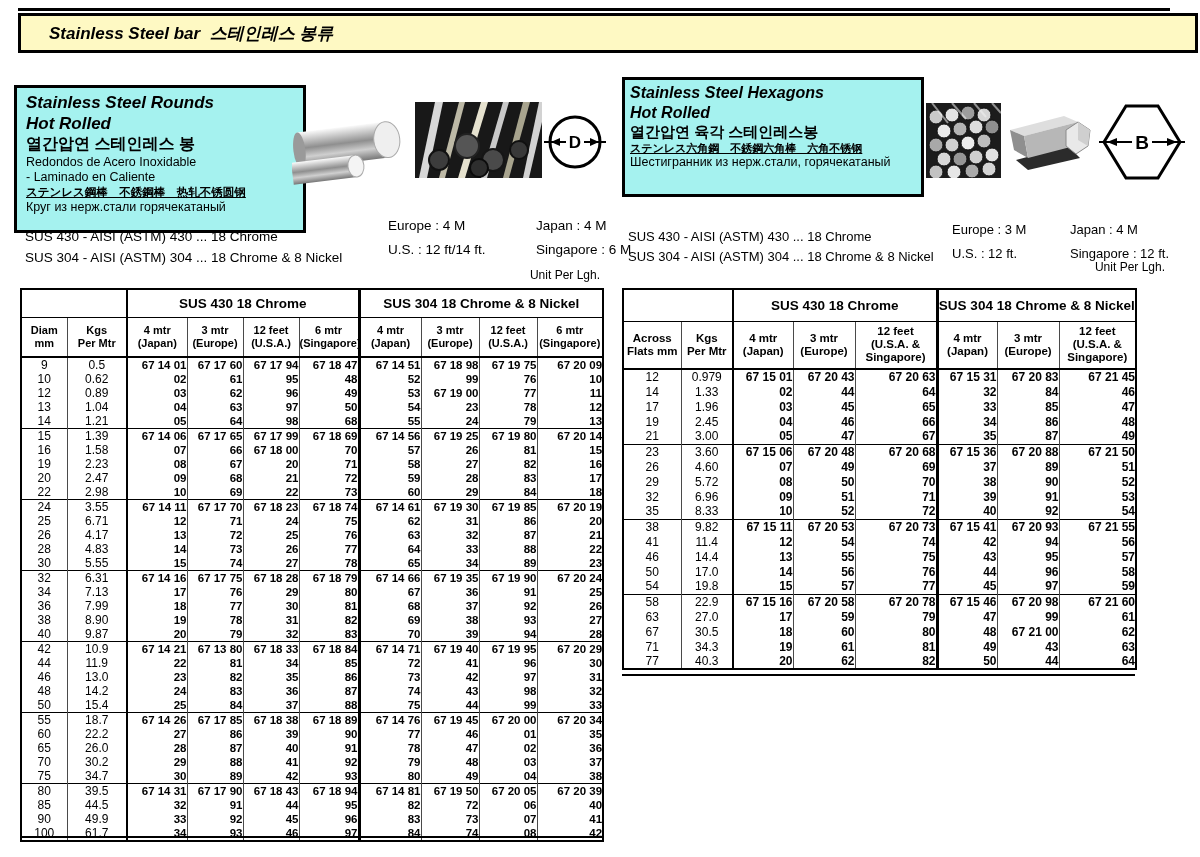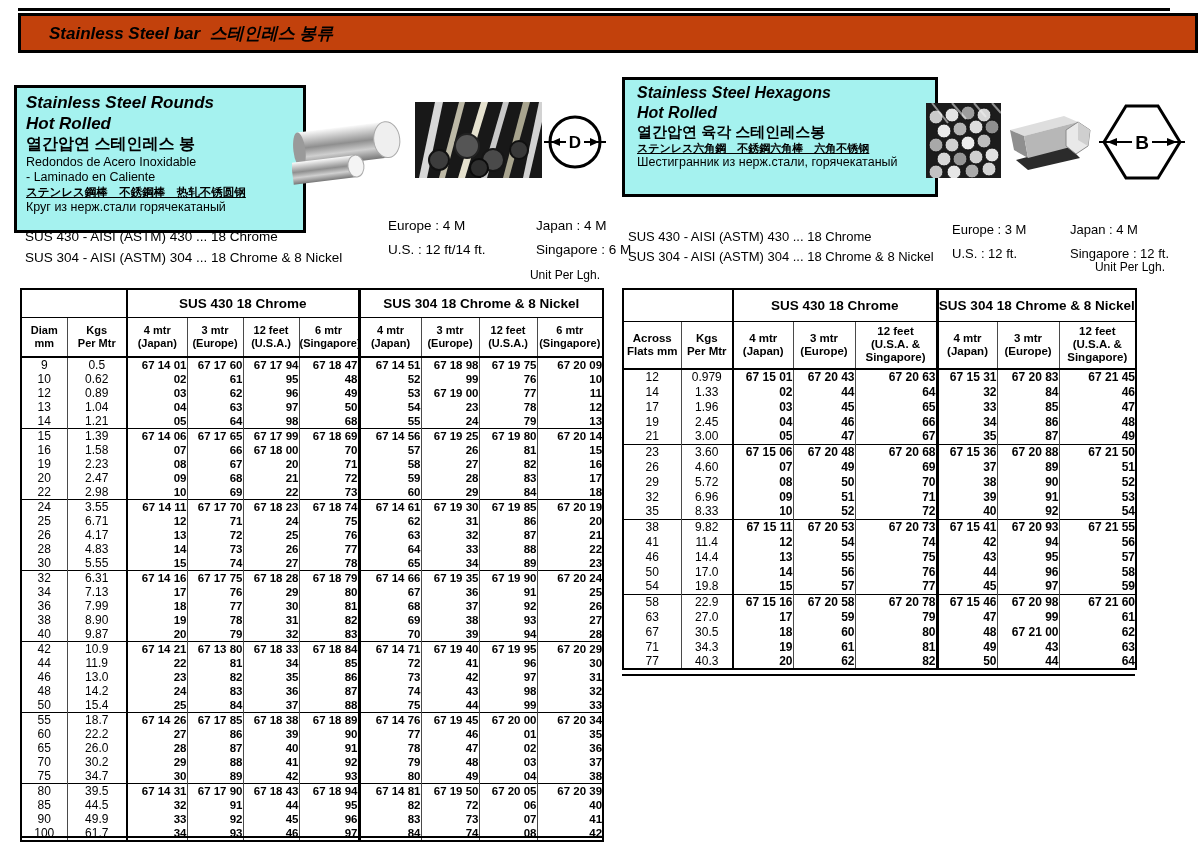--- a/index.html
+++ b/index.html
@@ -4,28 +4,28 @@
 <style>
   html,body{margin:0;padding:0;}
   body{
     width:1200px;height:857px;position:relative;background:#fff;
     font-family:"Liberation Sans", sans-serif;color:#000;overflow:hidden;
   }
   .abs{position:absolute;}
   
   .top-rule{left:18px;top:8px;width:1152px;height:3px;background:#000;}
   .banner{
-    left:18px;top:13px;width:1146px;height:34px;background:#c2410c;
+    left:18px;top:13px;width:1146px;height:34px;background:#fef9c3;
     border:3px solid #000;display:flex;align-items:center;padding-left:28px;
   }
   .banner-title{font-size:17px;font-weight:bold;font-style:italic;white-space:pre;}
   
   .info-box{background:#A5F2EF;border:3px solid #000;}
   .box-rounds{left:14px;top:85px;width:268px;height:132px;padding:5px 9px;}
-  .box-hex{left:622px;top:77px;width:286px;height:108px;padding:3px 12px;}
+  .box-hex{left:622px;top:77px;width:286px;height:108px;padding:3px 5px;}
   .bt{font-weight:bold;font-style:italic;line-height:1.22;}
   .box-rounds .bt{font-size:17px;}
   .box-hex .bt{font-size:16px;}
   .bk{font-weight:bold;line-height:1.3;}
   .box-rounds .bk{font-size:16px;}
   .box-hex .bk{font-size:15px;}
   .bs{font-size:12.5px;line-height:1.2;}
   .box-hex .bs{font-size:12px;}
   .bj{font-size:11.5px;font-weight:bold;line-height:1.25;text-decoration:underline;}
   .box-hex .bj{font-size:11px;}

